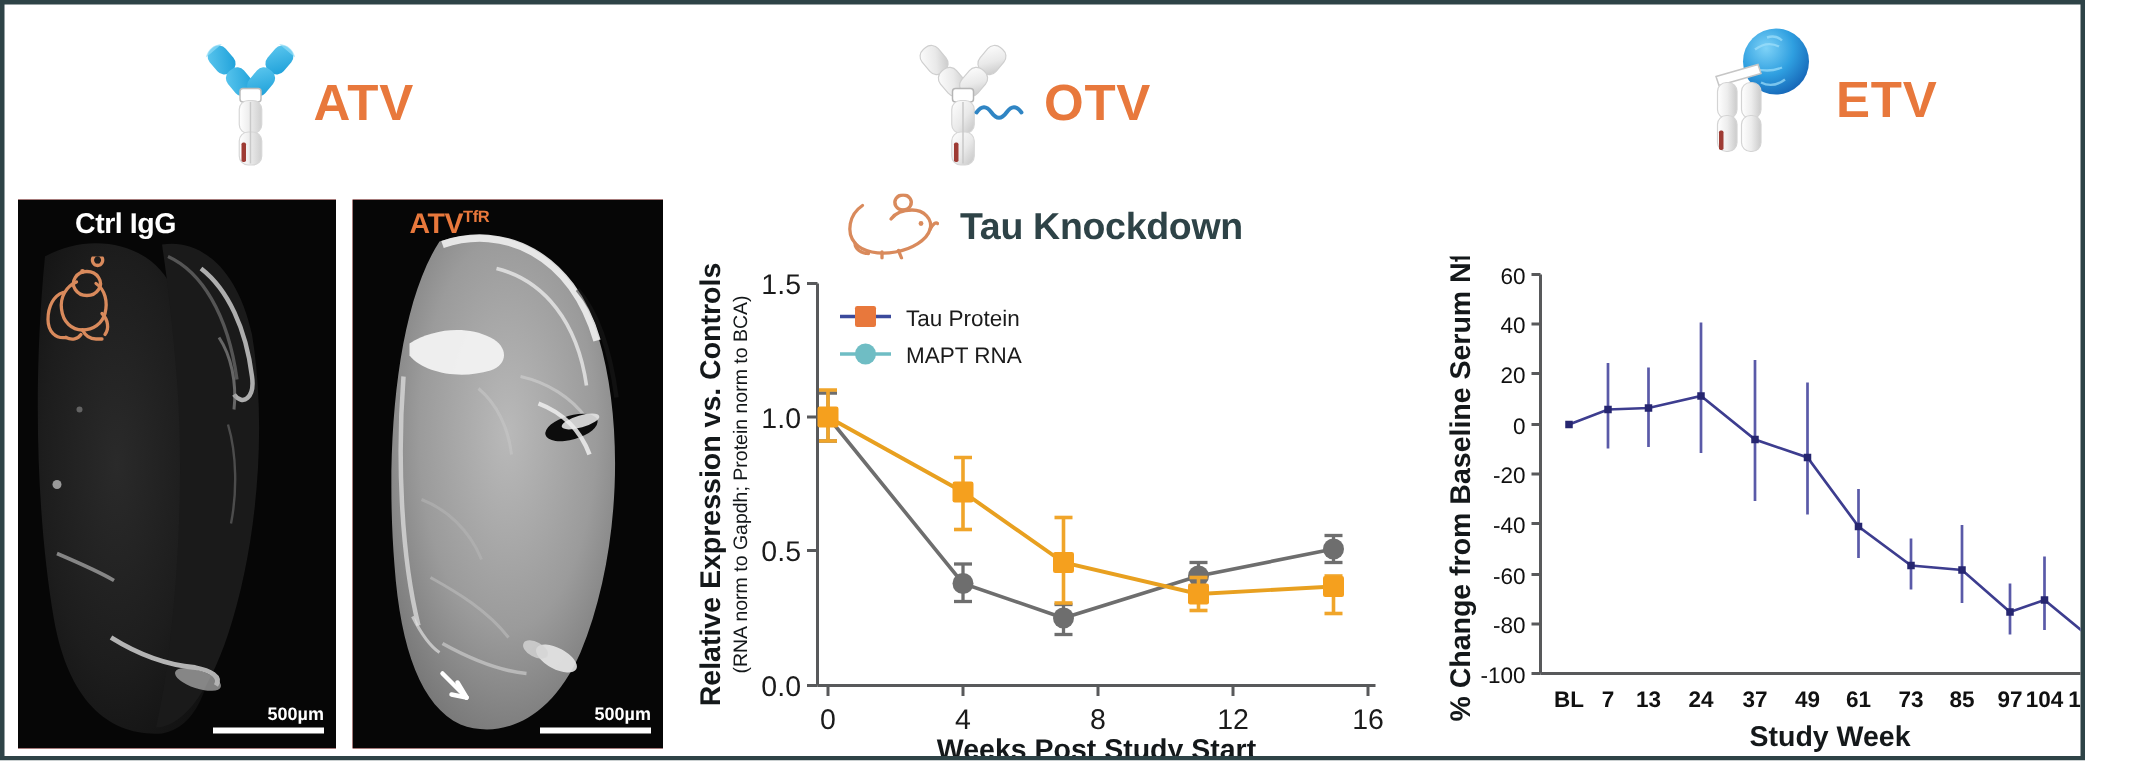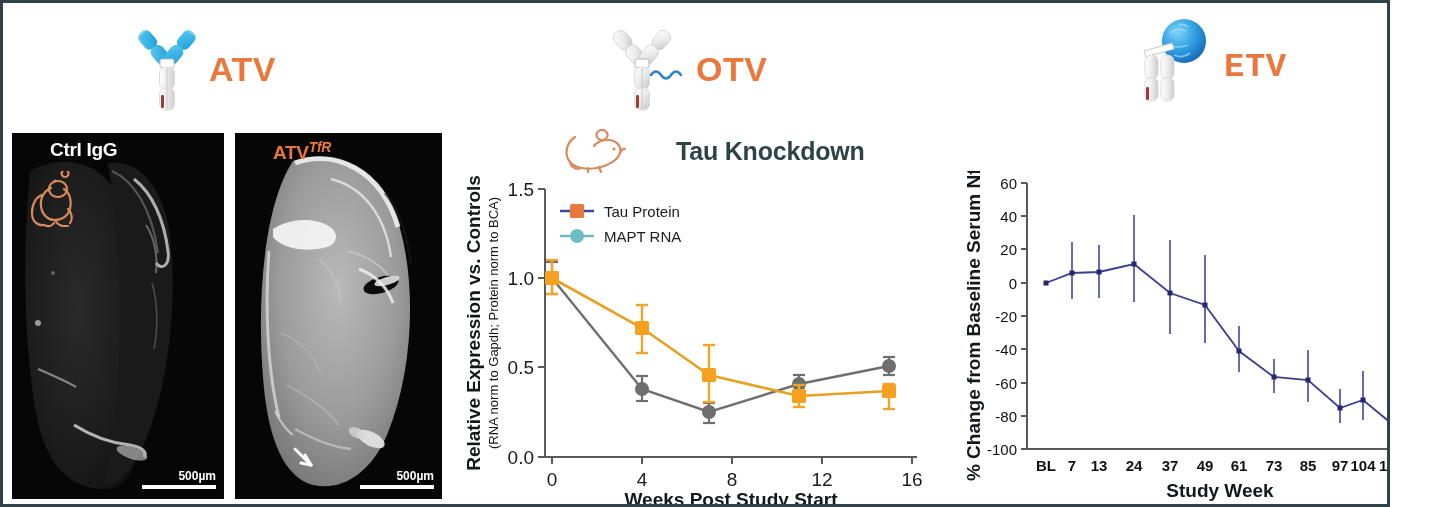--- a/index.html
+++ b/index.html
@@ -51,21 +51,20 @@
     display: flex;
     align-items: center;
     gap: 14px;
   }
   .panel-title {
     font-size: 25px;
     font-weight: bold;
     color: #2e4347;
     letter-spacing: -0.2px;
     white-space: nowrap;
-    margin-left: 36px;
   }
 
   
   .brain-box {
     position: absolute;
     background: #7f1d1d;
     overflow: hidden;
   }
   #brain-left  { left: 9px;   top: 130px; width: 212px; height: 366px; }
   #brain-right { left: 232px; top: 130px; width: 207px; height: 366px; }
@@ -74,21 +73,21 @@
     position: absolute;
     top: 6px;
     left: 38px;
     font-size: 19px;
     font-weight: bold;
     letter-spacing: -0.3px;
     z-index: 5;
   }
   .brain-label.ctrl { color: #ffffff; }
   .brain-label.atv  { color: #e8783c; }
-  .brain-label sup  { font-size: 14px; font-style: italic; }
+  .brain-label sup  { font-size: 11px; }
 
   .vlabel {
     position: absolute;
     left: 1px;
     bottom: 6px;
     transform-origin: left bottom;
     transform: rotate(-90deg);
     white-space: nowrap;
     color: #e6e6e6;
     font-size: 13px;
@@ -433,21 +432,21 @@
       </g>
 
       <text class="axis-title" x="279" y="335">Weeks Post Study Start</text>
       <text class="axis-title" x="0" y="0" transform="translate(28,152) rotate(-90)">Relative Expression vs. Controls</text>
       <text class="axis-subtitle" x="0" y="0" transform="translate(46,152) rotate(-90)">(RNA norm to Gapdh; Protein norm to BCA)</text>
     </svg>
   </div>
 
   <div class="panel" id="panel-etv">
 
-    <div class="modality-header" style="left:188px; top:10px;font-family:Liberation Mono, monospace;">
+    <div class="modality-header" style="left:188px; top:10px;">
       <svg class="ab-logo" width="86" height="108" viewBox="0 0 86 108">
         <defs>
           <radialGradient id="enzBall" cx="35%" cy="30%" r="75%">
             <stop offset="0%" stop-color="#7ed2f7"></stop>
             <stop offset="55%" stop-color="#2f9fe0"></stop>
             <stop offset="100%" stop-color="#1667b8"></stop>
           </radialGradient>
           <linearGradient id="greyStem2" x1="0" y1="0" x2="1" y2="0">
             <stop offset="0%" stop-color="#ffffff"></stop>
             <stop offset="50%" stop-color="#ededed"></stop>

